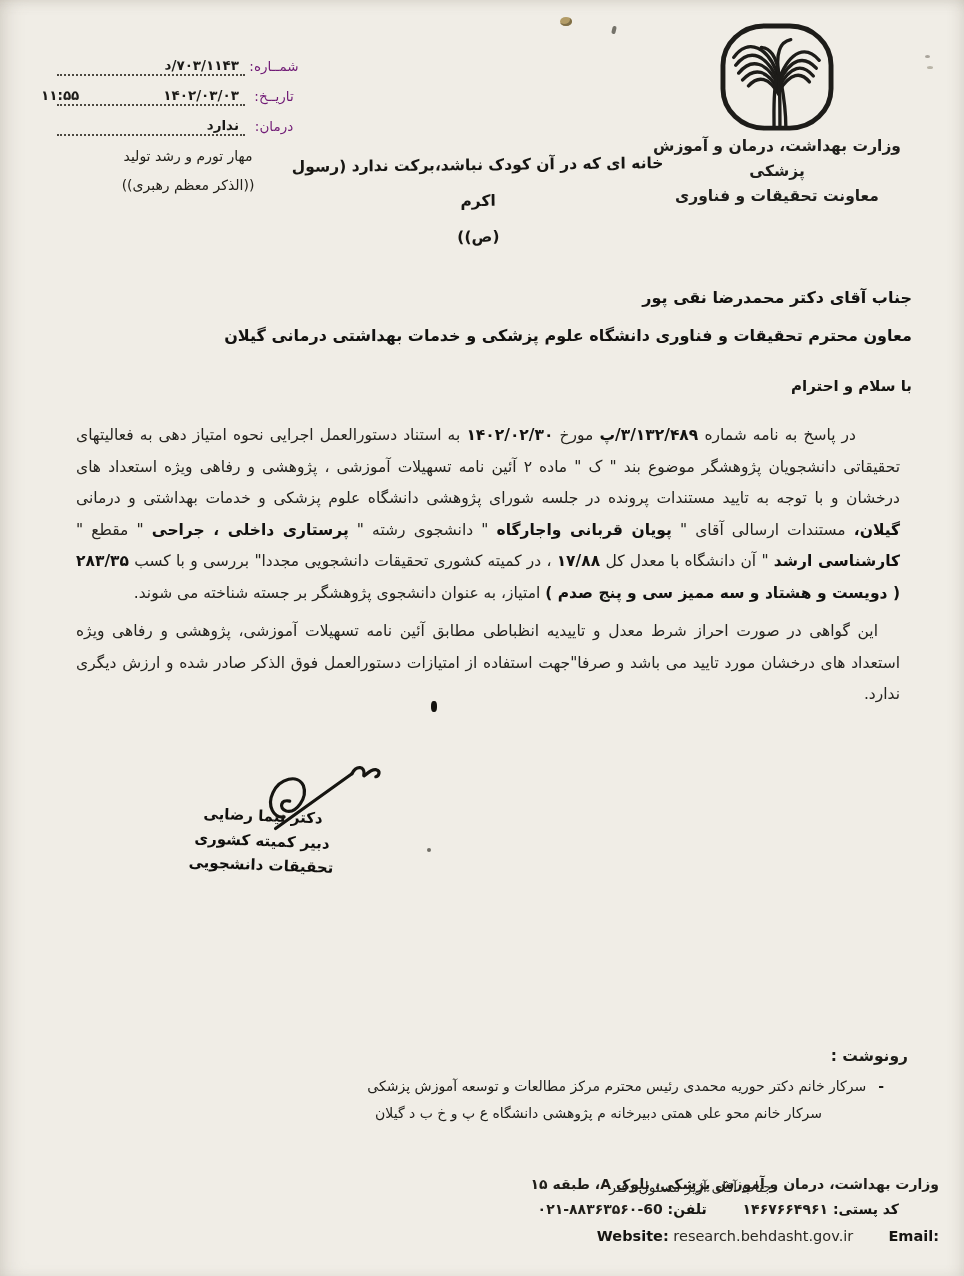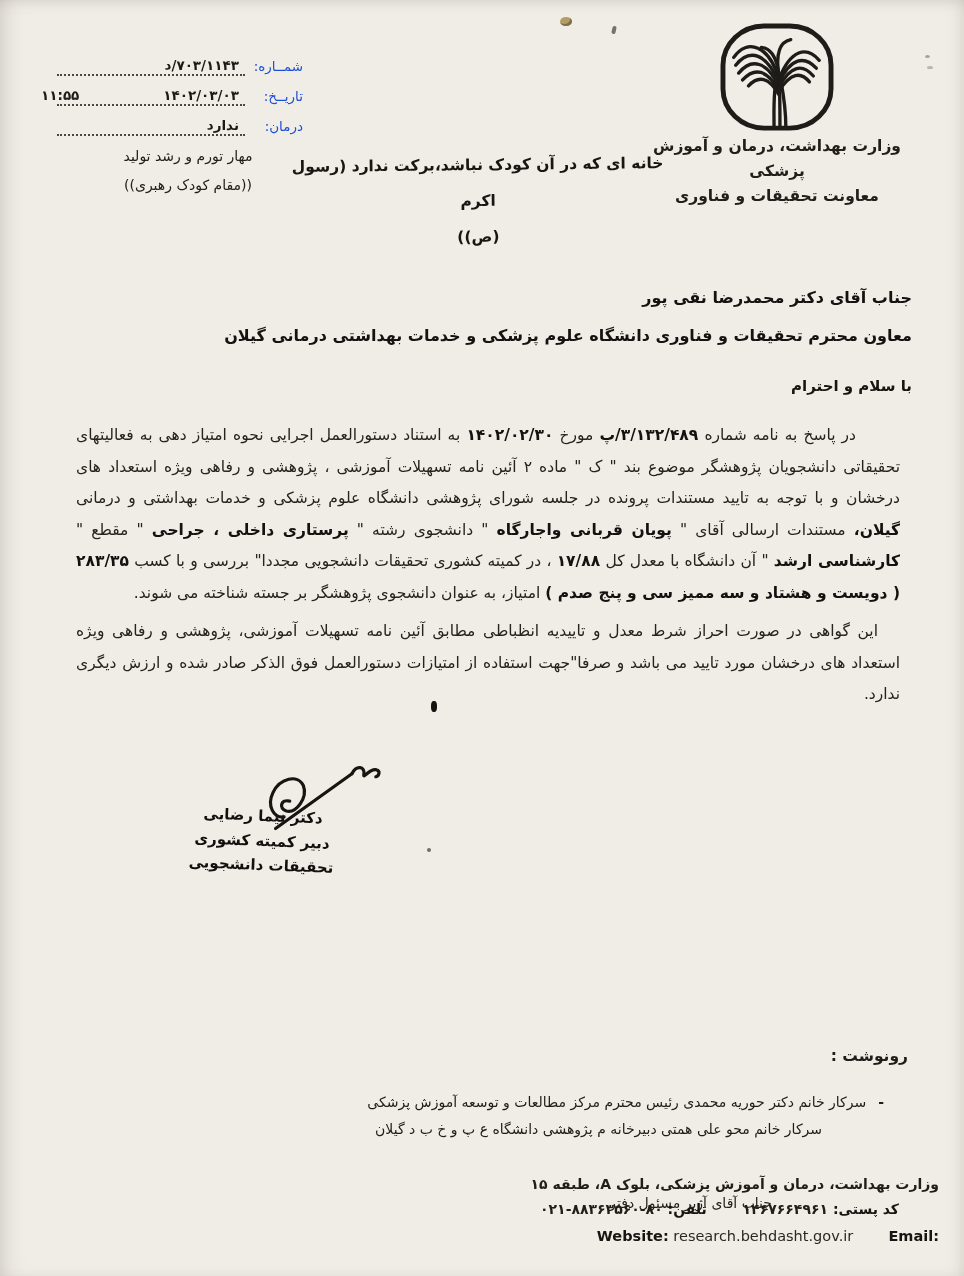--- a/index.html
+++ b/index.html
@@ -11,21 +11,21 @@
                inset -10px 0 16px -9px rgba(115,105,88,.22),
                inset 0 10px 18px -12px rgba(115,105,88,.18);
     color:#1c1b18;
     direction:rtl;
   }
   .abs{position:absolute;}
 
   
   #meta{left:55px;top:46px;width:248px;font-size:13.5px;direction:rtl;}
   .meta-row{position:relative;height:30px;display:flex;align-items:flex-end;}
-  .meta-label{width:58px;text-align:right;color:#1d4ed8;padding-bottom:2px;letter-spacing:.3px;}
+  .meta-label{width:58px;text-align:center;color:#701a75;padding-bottom:2px;letter-spacing:.3px;}
   .meta-line{flex:1;position:relative;border-bottom:2px dotted #4a4740;height:24px;margin-left:2px;}
   .meta-value{position:absolute;right:6px;bottom:1px;font-weight:600;color:#1b1a17;white-space:nowrap;}
   .meta-time{position:absolute;left:-16px;bottom:1px;font-weight:600;}
 
   
   #slogan{left:78px;top:142px;width:220px;text-align:center;font-size:14px;line-height:29px;color:#222019;}
   #slogan .l1{font-weight:400;}
 
   
   #org{left:652px;top:22px;width:250px;text-align:center;}
@@ -47,21 +47,21 @@
   #p2{top:600px;text-indent:22px;}
   .bd{font-weight:700;color:#131210;}
 
   
   #sig{left:138px;top:758px;width:250px;text-align:center;transform:rotate(2.4deg);}
   #sig .sig-text{font-weight:700;font-size:15px;line-height:24.5px;color:#11100e;position:relative;z-index:1;margin-top:46px;}
   #sig svg{position:absolute;top:-4px;right:-28px;z-index:2;}
 
   
   #cc{right:56px;top:1043px;text-align:right;font-size:14px;line-height:27.5px;color:#1e1d19;}
-  #cc .cc-label{font-weight:700;font-size:15.5px;margin-left:0;margin-bottom:18px;}
+  #cc .cc-label{font-weight:700;font-size:15.5px;margin-left:0;margin-bottom:2px;}
   .cc-item{white-space:nowrap;}
   .cc-1{margin-right:24px;}
   .cc-2{margin-right:86px;margin-left:16px;}
   .cc-3{margin-right:136px;margin-top:46px;}
   .cc-dash{display:inline-block;margin-left:12px;font-weight:700;}
 
   
   #footer{right:25px;top:1172px;width:460px;text-align:right;font-size:14px;line-height:25px;color:#201e19;font-weight:700;}
   #footer .lbl{font-weight:800;color:#161512;}
   #footer .f3{margin-right:40px;}
@@ -100,21 +100,21 @@
     <div class="meta-row">
       <span class="meta-label">درمان:</span>
       <span class="meta-line">
         <span class="meta-value">ندارد</span>
       </span>
     </div>
   </div>
 
   <div id="slogan" class="abs">
     <div class="l1">مهار تورم و رشد تولید</div>
-    <div class="l2">((مقام کودک رهبری))</div>
+    <div class="l2">((الذکر معظم رهبری))</div>
   </div>
 
   <div id="org" class="abs">
     <span>
       <svg width="118" height="112" viewBox="0 0 120 114" fill="none" stroke="#1d1c19" stroke-linecap="round">
         <rect x="5" y="4" width="110" height="104" rx="42" ry="40" stroke-width="5"></rect>
         <g stroke-width="3.4">
           <path d="M62 58 C52 24 30 16 16 36"></path>
           <path d="M62 62 C50 32 32 26 18 44"></path>
           <path d="M62 66 C50 40 34 36 21 52"></path>
@@ -177,21 +177,21 @@
     <div class="cc-item cc-3"><span>جناب آقای آژیر مسئول دفتر</span></div>
   </div>
 
   <div id="footer" class="abs">
     <div class="f2">وزارت بهداشت، درمان و آموزش پزشکی، بلوک A، طبقه ۱۵</div>
     <div class="f3">
       <span class="lbl">کد پستی:</span>
       <span>۱۴۶۷۶۶۴۹۶۱</span>
       <span class="gap"></span>
       <span class="lbl">تلفن:</span>
-      <span>۸۰-۸۸۳۶۳۵۶۰-۰۲۱</span>
+      <span>60-۸۸۳۶۳۵۶۰-۰۲۱</span>
     </div>
     <div class="f4">
       <span class="lbl">Website:</span>
       <span>research.behdasht.gov.ir</span>
       <span class="gap"></span>
       <span class="lbl">Email:</span>
       
     </div>
   </div>
 

